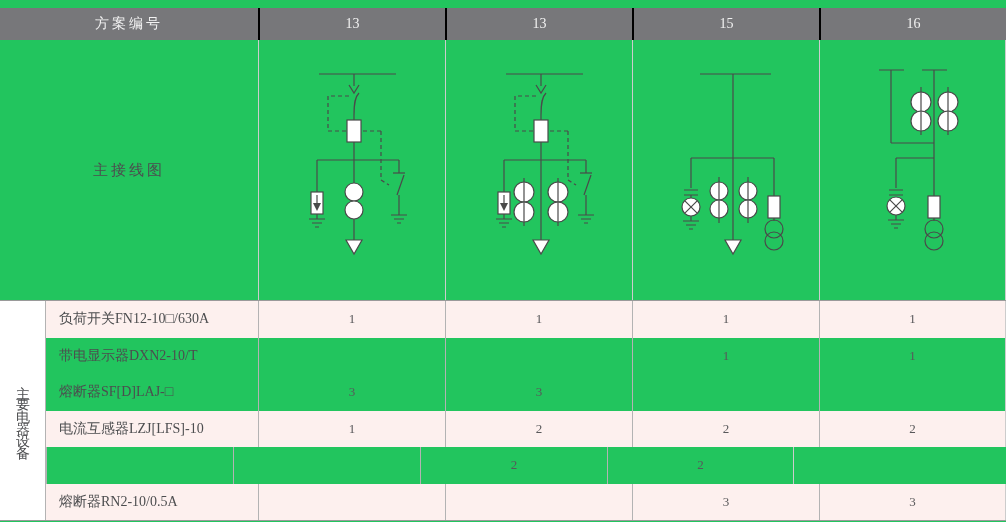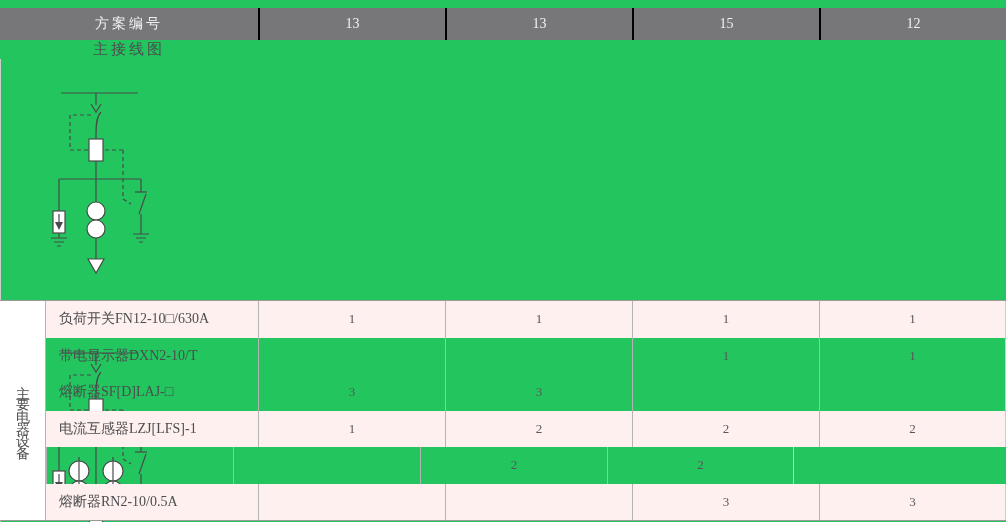--- a/index.html
+++ b/index.html
@@ -10,21 +10,21 @@
   html,body{margin:0;padding:0;background:#fff;}
   .page{position:relative;width:1006px;height:522px;background:#22c55e;overflow:hidden;
         font-family:Liberation Serif, serif;color:var(--text);}
   
   .header-row{position:absolute;top:8px;left:0;width:1006px;height:32px;display:flex;}
   .hcell{box-sizing:border-box;background:var(--header_bg);color:var(--header_text);
          font-size:14px;display:flex;align-items:center;justify-content:center;}
   .hcell.h-label{width:258px;letter-spacing:3px;}
   .hcell.h-num{width:187px;border-left:2px solid #000000;}
   
-  .diagram-row{position:absolute;top:40px;left:0;width:1006px;height:260px;display:flex;flex-direction:column;}
+  .diagram-row{position:absolute;top:40px;left:0;width:1006px;height:260px;display:flex;}
   .dlabel{box-sizing:border-box;width:258px;display:flex;align-items:center;justify-content:center;
           font-size:15px;letter-spacing:3px;color:var(--text);}
   .dcell{box-sizing:border-box;width:187px;border-left:1px solid var(--light_line);}
   .dcell.last{border-right:1px solid var(--light_line);}
   .dcell svg{display:block;color:var(--diagram_stroke);}
   
   .equip{position:absolute;top:300px;left:0;width:1006px;height:221px;box-sizing:border-box;
          border-top:1px solid var(--frame_line);border-bottom:1px solid var(--frame_line);display:flex;}
   .group-col{box-sizing:border-box;width:46px;border-right:1px solid var(--grid_line);
              display:flex;align-items:center;justify-content:center;background:#fff;}
@@ -42,21 +42,21 @@
 </head>
 <body>
 
 <div class="page">
 
   <div class="header-row">
     <div class="hcell h-label">方案编号</div>
     <div class="hcell h-num">13</div>
     <div class="hcell h-num">13</div>
     <div class="hcell h-num">15</div>
-    <div class="hcell h-num">12</div>
+    <div class="hcell h-num">16</div>
   </div>
 
   <div class="diagram-row">
     <div class="dlabel">主接线图</div>
 
     <div class="dcell">
       <svg width="186" height="260" viewBox="0 0 186 260" fill="none" stroke="currentColor" stroke-width="1.2">
         <path d="M60 34 H137"></path>
         <g>
           <path d="M95 34 V46"></path>
@@ -224,21 +224,21 @@
 
       <div class="erow">
         <div class="ename">熔断器SF[D]LAJ-□</div>
         <div class="eval">3</div>
         <div class="eval">3</div>
         <div class="eval"></div>
         <div class="eval last"></div>
       </div>
 
       <div class="erow pink">
-        <div class="ename">电流互感器LZJ[LFS]-1</div>
+        <div class="ename">电流互感器LZJ[LFS]-10</div>
         <div class="eval">1</div>
         <div class="eval">2</div>
         <div class="eval">2</div>
         <div class="eval last">2</div>
       </div>
 
       <div class="erow">
         <div class="eval"></div>
         <div class="eval"></div>
         <div class="eval">2</div>

